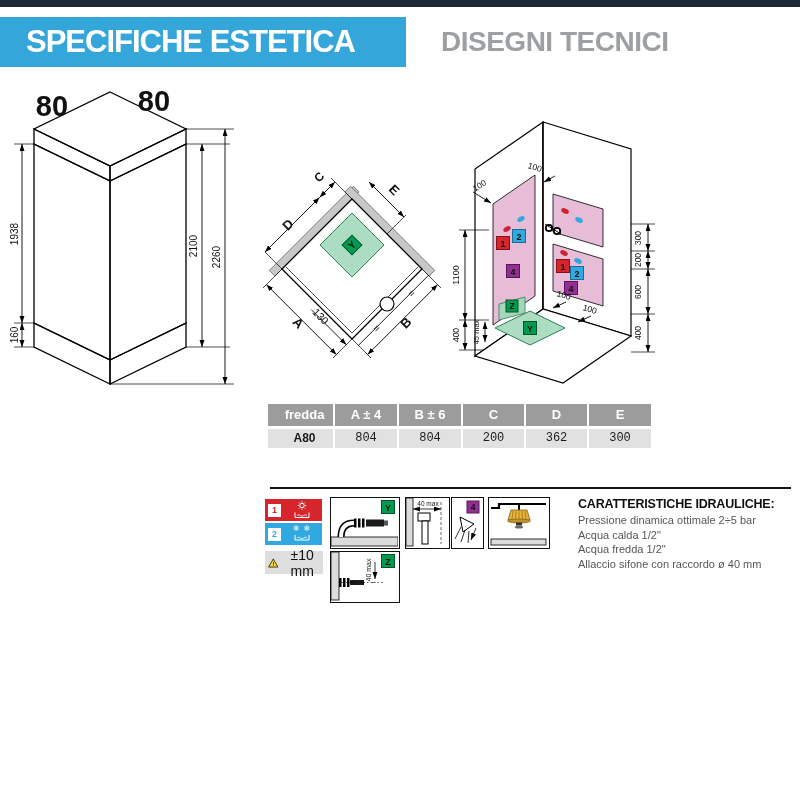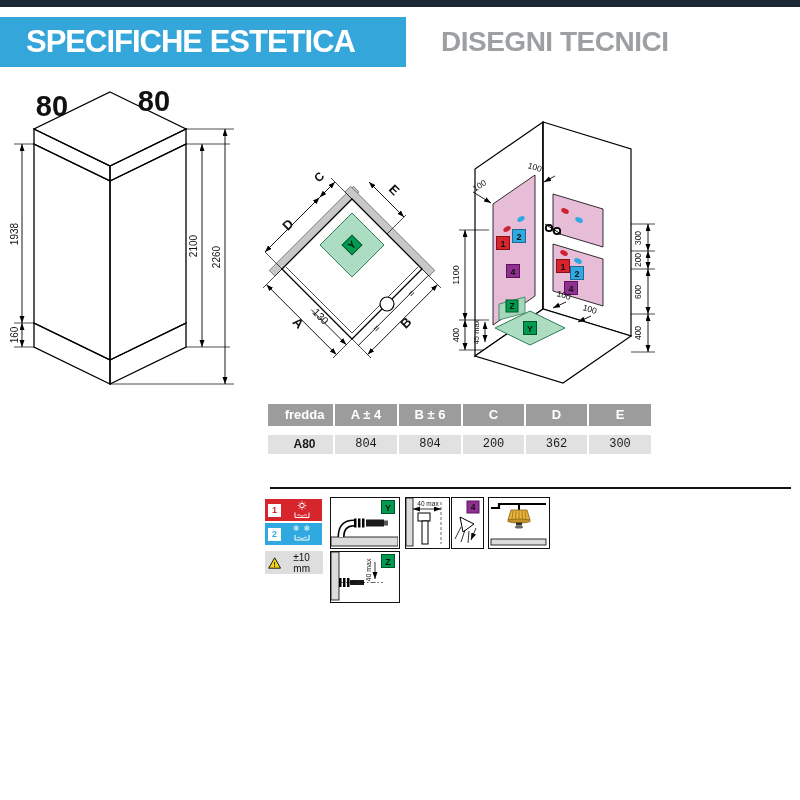--- a/index.html
+++ b/index.html
@@ -16,38 +16,38 @@
   svg text{font-family:"Liberation Sans",sans-serif;fill:#111;}
   .dimtxt{font-size:10px;}
   .edge{fill:none;stroke:#000;stroke-width:1.3;}
   .ext{stroke:#000;stroke-width:0.7;fill:none;}
   .dimln{stroke:#000;stroke-width:0.9;fill:none;}
 
   
   #spec-table{left:268px;top:404px;width:383px;}
   .trow{display:grid;grid-template-columns:65px 62px 62px 61px 61px 62px;gap:2px;}
   .trow.head .cell{background:#9c9c9c;color:#fff;font-weight:700;font-size:13px;height:22px;line-height:22px;text-align:center;}
-  .trow.data{margin-top:9px;}
+  .trow.data{margin-top:3px;}
   .trow.data .cell{background:#e1e1e1;color:#1a1a1a;font-size:12px;height:19px;line-height:19px;text-align:center;font-family:Liberation Mono, monospace;}
   .cell.first{text-align:left;padding-left:8px;box-sizing:border-box;}
   .trow.data .cell.first{font-family:"Liberation Sans",sans-serif;font-weight:700;}
 
   #divider{left:270px;top:487px;width:521px;height:2px;background:#141414;}
 
   
   .lbox{box-sizing:border-box;display:flex;align-items:center;}
   #hot-box{left:265px;top:499px;width:57px;height:22px;background:#d6252c;padding:1px 3px;}
   #cold-box{left:265px;top:523px;width:57px;height:22px;background:#2fa9e0;padding:1px 3px;}
   #tol-box{left:265px;top:551px;width:58px;height:23px;background:#dedede;padding:1px 3px;}
   .numbadge{width:13px;height:13px;background:#fff;font-size:9px;font-weight:800;text-align:center;line-height:13px;flex:0 0 13px;margin-right:4px;}
   #hot-box .numbadge{color:#d6252c;}
   #cold-box .numbadge{color:#2fa9e0;}
   .picto-col{display:flex;flex-direction:column;align-items:center;flex:1;color:#fff;}
   .snowtxt{color:#fff;font-size:8px;line-height:8px;letter-spacing:1px;}
-  #tol-box span.tol{font-size:10px;color:#111;margin-left:12px;}
+  #tol-box span.tol{font-size:14px;color:#111;margin-left:12px;}
   .outbox{box-sizing:border-box;border:1.6px solid #111;background:#fff;}
   #ybox{left:330px;top:497px;width:70px;height:52px;}
   #zbox{left:330px;top:551px;width:70px;height:52px;}
   #wallbox{left:405px;top:497px;width:45px;height:52px;}
   #headbox{left:451px;top:497px;width:33px;height:52px;}
   #ceilbox{left:488px;top:497px;width:62px;height:52px;}
 
   
   #hydraulics{left:578px;top:497px;width:218px;}
   #hydraulics .ht{font-size:12.5px;font-weight:800;color:#101010;letter-spacing:-0.2px;margin-bottom:2px;}
@@ -387,15 +387,22 @@
           <line x1="33" y1="13" x2="33.5" y2="21"></line>
         <line x1="36" y1="13" x2="37" y2="21"></line>
       </g>
       <ellipse cx="30" cy="23" rx="11.5" ry="2" fill="#c29129" stroke="#7a5c12" stroke-width="0.6"></ellipse>
       <rect x="27" y="24.5" width="6" height="3" fill="#333"></rect>
       <ellipse cx="30" cy="29" rx="4" ry="1.5" fill="#666"></ellipse>
       <rect x="2" y="41" width="55" height="6" fill="#dcdcdc" stroke="#000" stroke-width="0.8"></rect>
     </svg>
   </div>
 
+  <div id="hydraulics" class="abs">
+    <div class="ht">CARATTERISTICHE IDRAULICHE:</div>
+    <div class="hl">Pressione dinamica ottimale 2÷5 bar</div>
+    <div class="hl">Acqua calda 1/2"</div>
+    <div class="hl">Acqua fredda 1/2"</div>
+    <div class="hl">Allaccio sifone con raccordo ø 40 mm</div>
+  </div>
 
 
 </div>
 
 </body></html>

